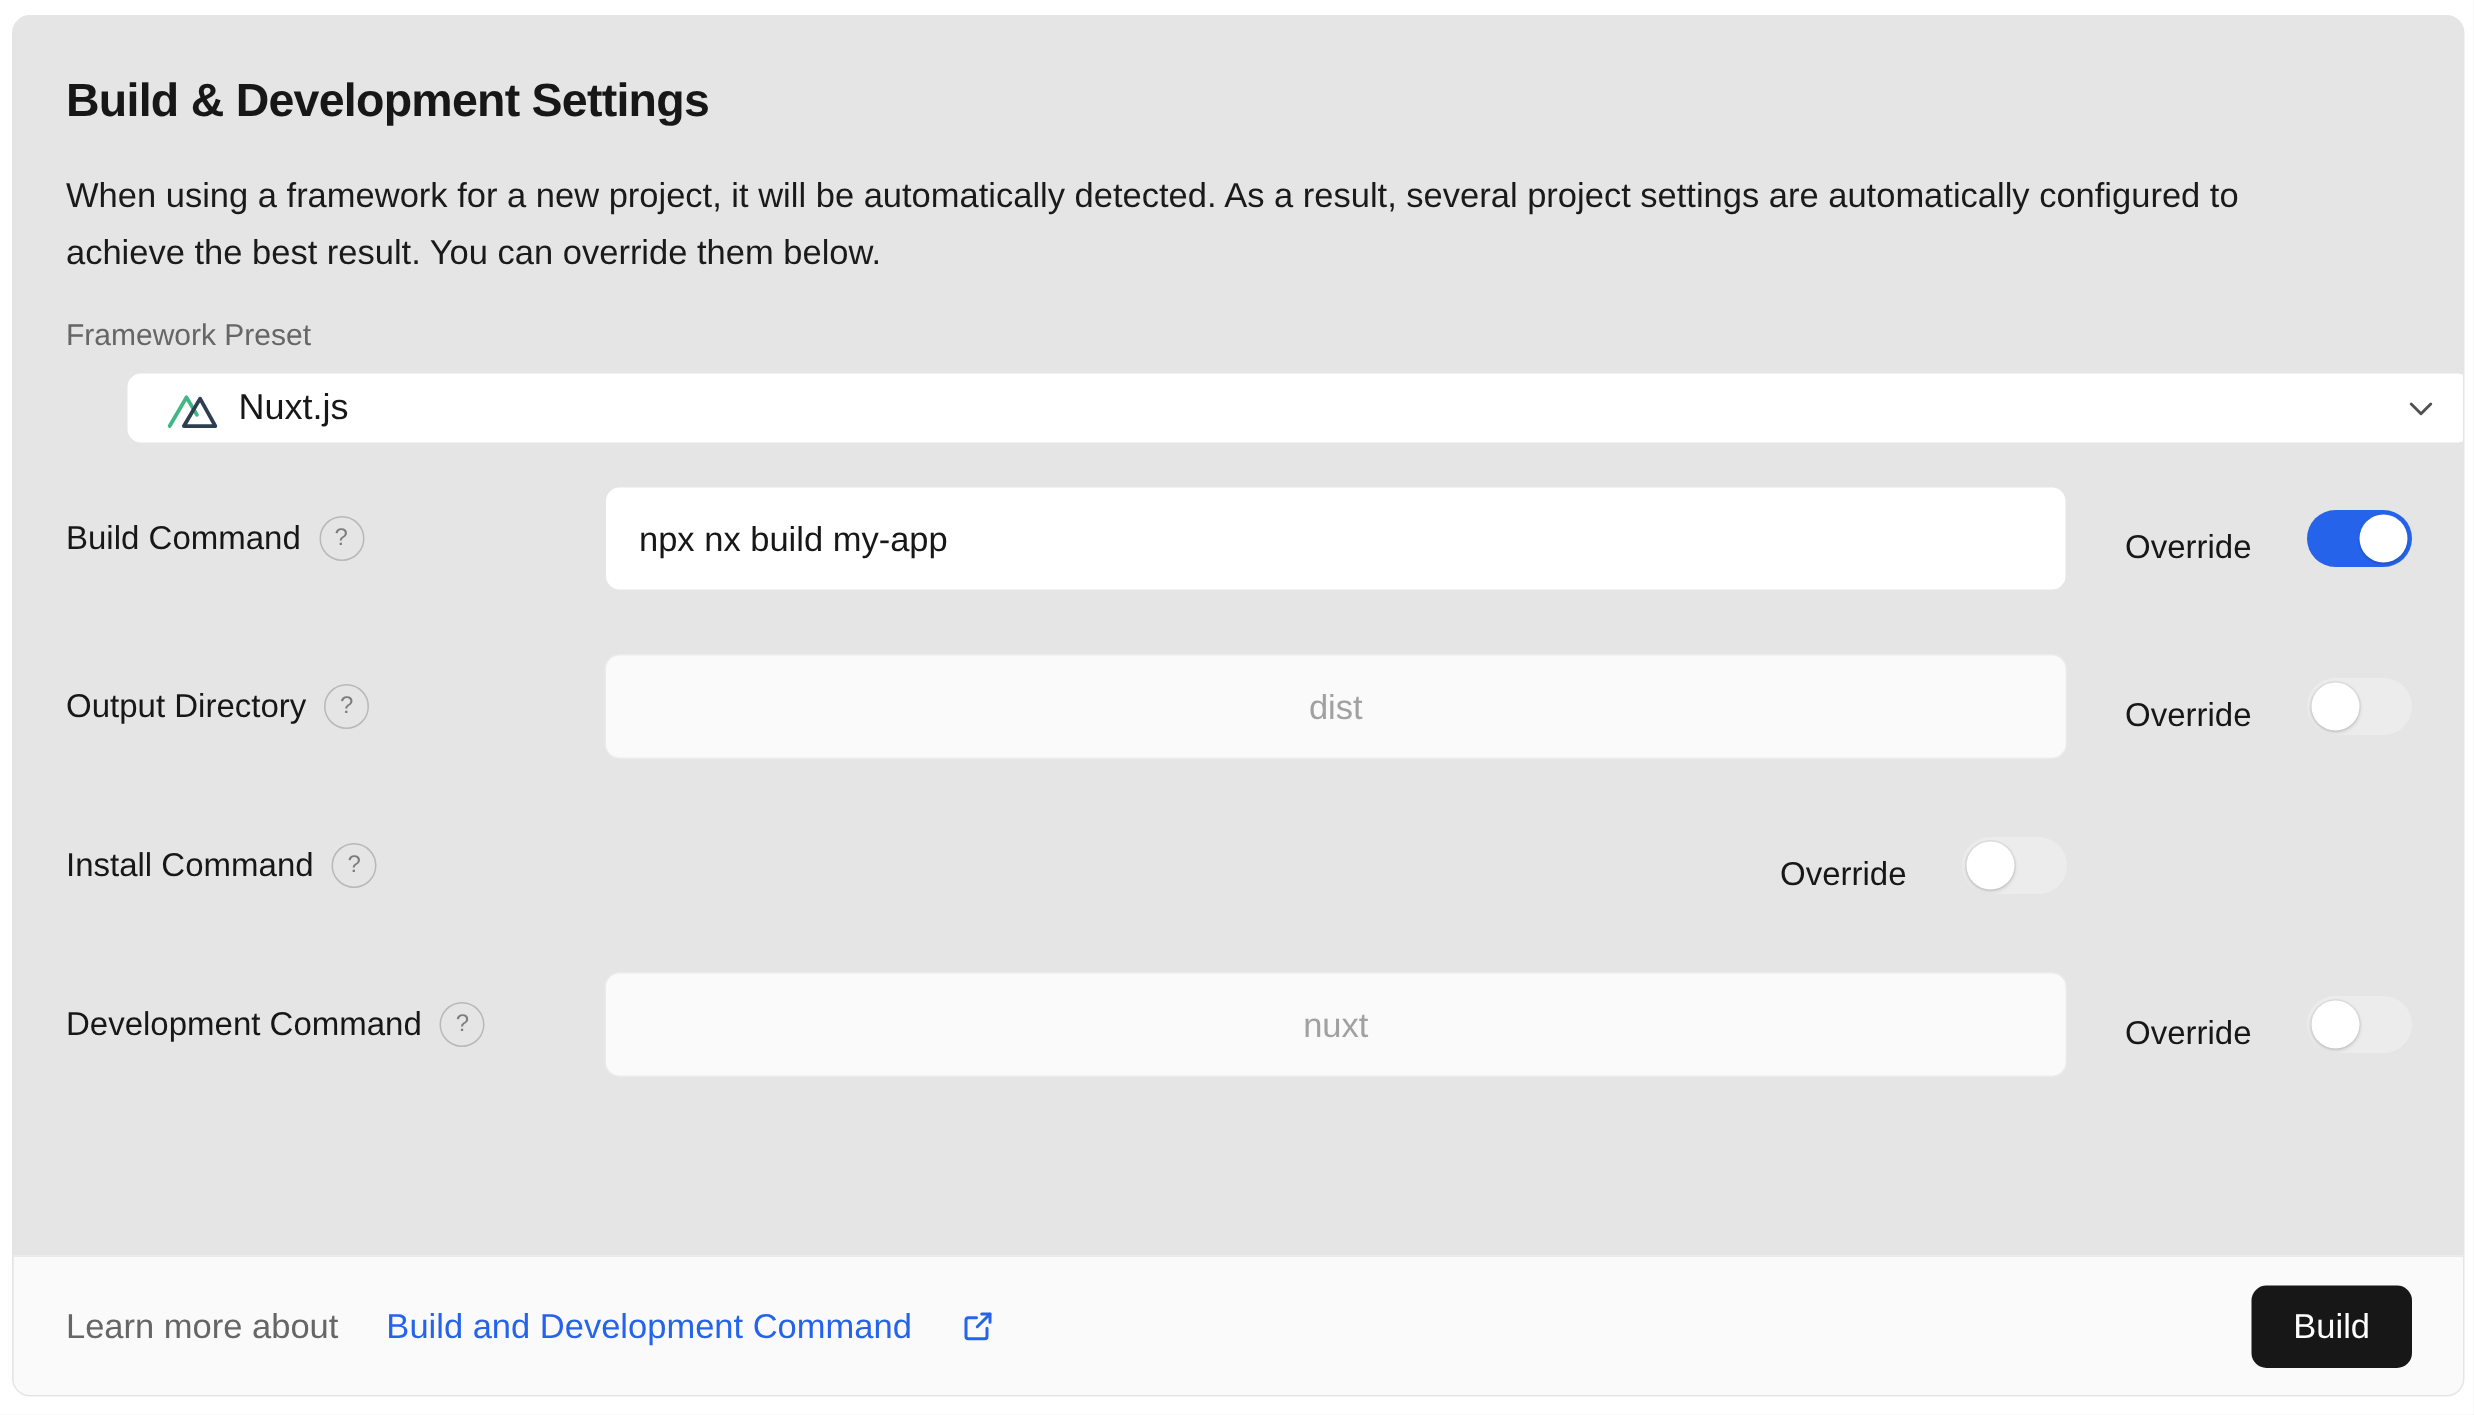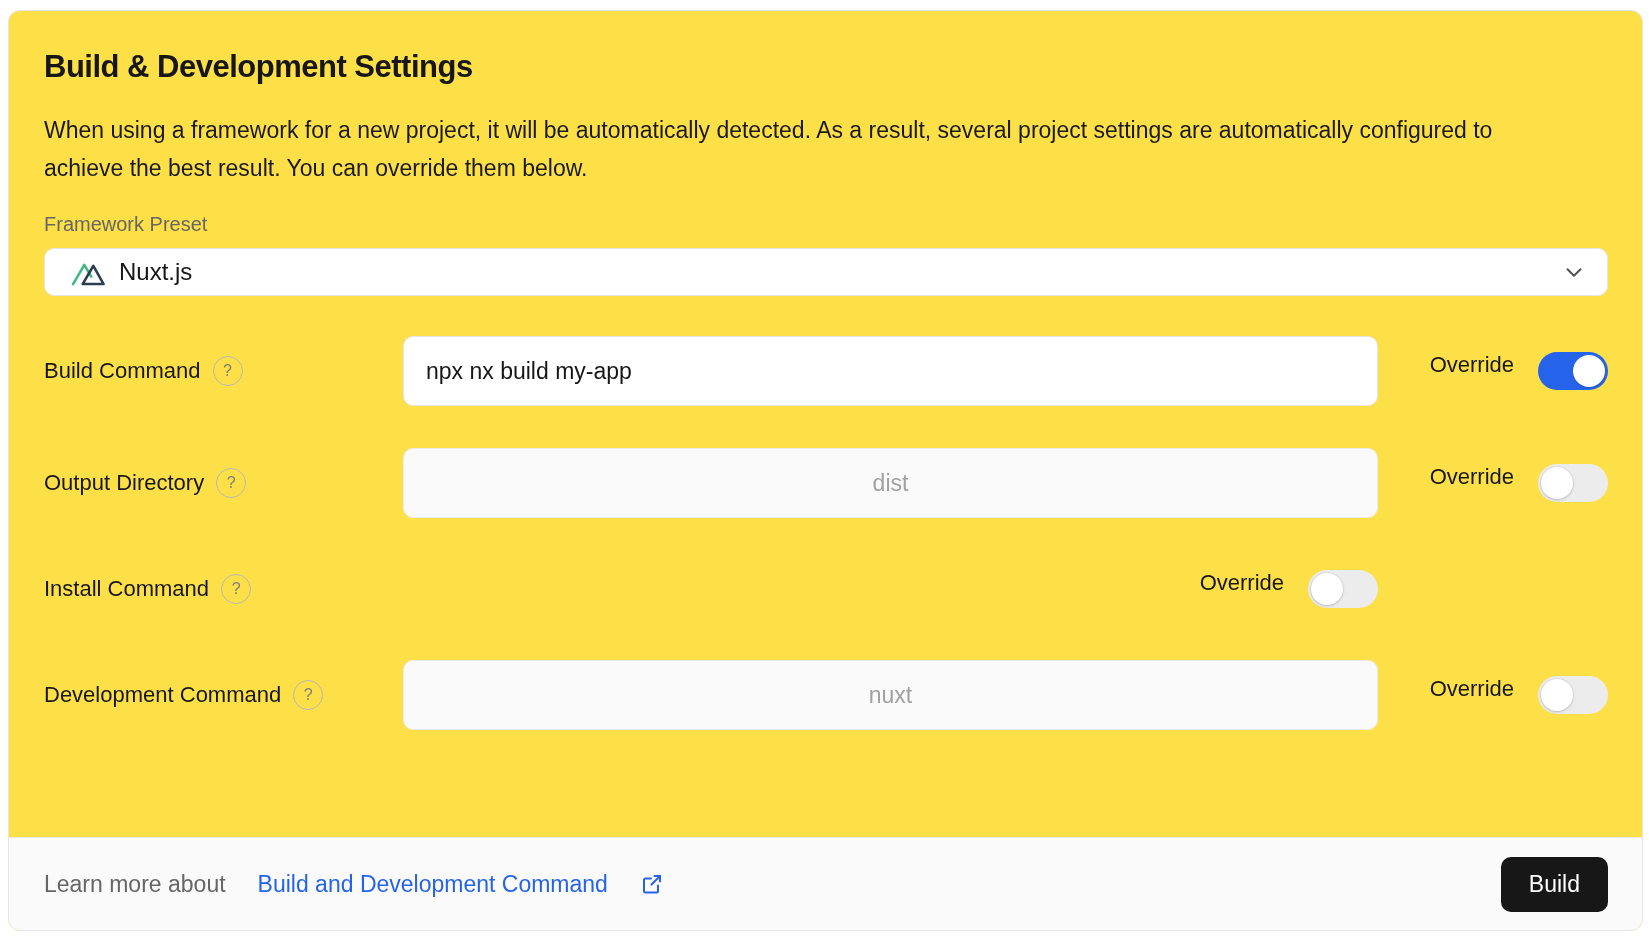--- a/index.html
+++ b/index.html
@@ -7,21 +7,21 @@
     width: 1649px; height: 943px;
     background: #ffffff;
     font-family: "Liberation Sans", sans-serif;
     color: #171717;
     overflow: hidden;
   }
   .card {
     position: absolute;
     left: 8px; top: 10px;
     width: 1635px; height: 921px;
-    background: #fde047;
+    background: #e5e5e5;
     border: 1px solid #e5e5e5;
     border-radius: 12px;
     display: flex;
     flex-direction: column;
     overflow: hidden;
   }
   .main {
     flex: 1 1 auto;
     padding: 38px 34px 0 35px;
   }
@@ -47,32 +47,33 @@
     margin-top: 12px;
     height: 48px;
     width: 100%;
     border: 1px solid #e5e5e5;
     border-radius: 10px;
     background: #ffffff;
     display: flex;
     align-items: center;
     padding: 0 20px 0 26px;
     cursor: pointer;
+    margin-left: 40px;
   }
   .select .fw-name {
     margin-left: 14px;
     font-size: 24px;
     color: #171717;
   }
   .select .chevron {
     margin-left: auto;
     display: flex;
     align-items: center;
   }
-  .rows { margin-top: 40px; }
+  .rows { margin-top: 28px; }
   .row {
     display: grid;
     grid-template-columns: 359px 975px 1fr;
     align-items: center;
     margin-bottom: 42px;
     min-height: 58px;
   }
   .row-label {
     display: flex;
     align-items: center;
@@ -108,23 +109,23 @@
   }
   .text-input.disabled {
     background: #fafafa;
     border-color: #ebebeb;
     color: #a1a1a1;
     text-align: center;
   }
   .text-input::placeholder { color: #a1a1a1; opacity: 1; }
   .override-cell {
     display: flex;
-    align-items: flex-start;
+    align-items: flex-end;
     justify-content: flex-end;
-    gap: 24px;
+    gap: 37px;
   }
   .override-label {
     font-size: 22px;
     font-weight: 500;
     color: #171717;
   }
   .toggle {
     position: relative;
     width: 70px; height: 38px;
     border-radius: 19px;

